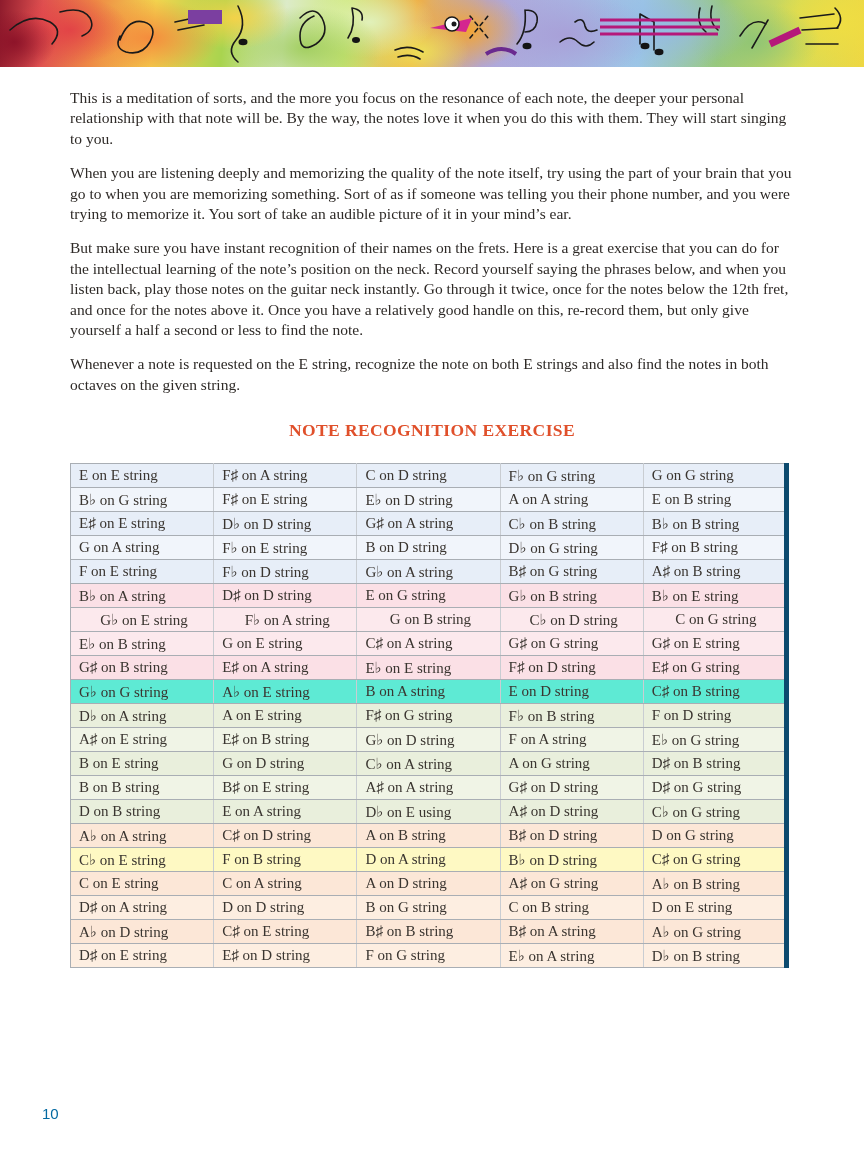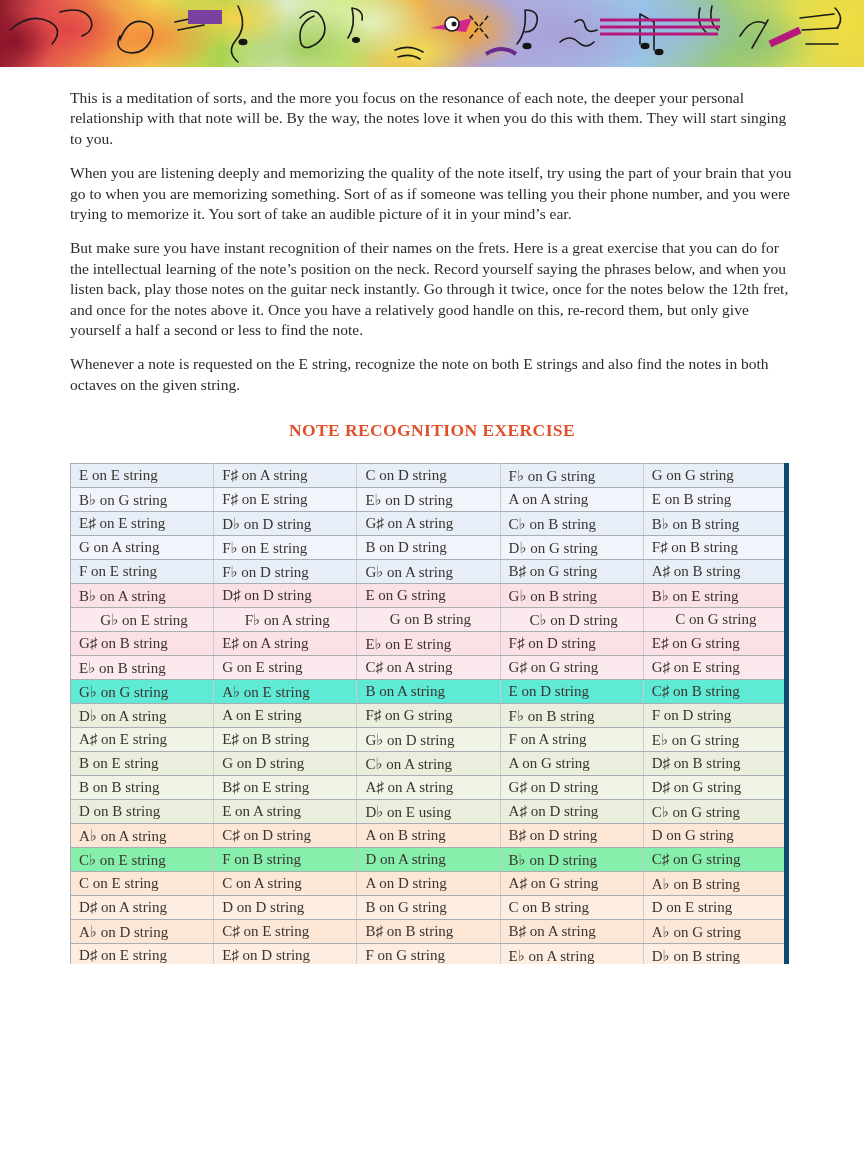--- a/index.html
+++ b/index.html
@@ -3,21 +3,21 @@
 <meta charset="utf-8">
 <style>
   html, body { margin:0; padding:0; }
   body {
     background:#ffffff;
     font-family:"Liberation Serif","DejaVu Serif",serif;
     color:#2e2a27;
   }
   .page {
     position:relative;
-    width:864px; height:964px;
+    width:864px; height:1152px;
     background:#ffffff;
     overflow:hidden;
   }
   
   .art-band {
     position:absolute; top:0; left:0;
     width:864px; height:67px;
     background:
       radial-gradient(ellipse 60px 45px at 14px 42px, rgba(140,18,40,.95), rgba(140,18,40,0) 70%),
       radial-gradient(ellipse 85px 50px at 70px 30px, rgba(225,60,70,.85), rgba(225,60,70,0) 70%),
@@ -171,34 +171,34 @@
             <td>G♭ on B string</td>
             <td>B♭ on E string</td>
           </tr>
           <tr style="background: rgb(252, 233, 237); text-align: center;">
             <td>G♭ on E string</td>
             <td>F♭ on A string</td>
             <td>G on B string</td>
             <td>C♭ on D string</td>
             <td>C on G string</td>
           </tr>
+          <tr style="background: rgb(252, 233, 237);">
+            <td>E♭ on B string</td>
+            <td>G on E string</td>
+            <td>C♯ on A string</td>
+            <td>G♯ on G string</td>
+            <td>G♯ on E string</td>
+          </tr>
           <tr style="background: rgb(251, 224, 230);">
             <td>G♯ on B string</td>
             <td>E♯ on A string</td>
             <td>E♭ on E string</td>
             <td>F♯ on D string</td>
             <td>E♯ on G string</td>
           </tr>
-          <tr style="background: rgb(252, 233, 237);">
-            <td>E♭ on B string</td>
-            <td>G on E string</td>
-            <td>C♯ on A string</td>
-            <td>G♯ on G string</td>
-            <td>G♯ on E string</td>
-          </tr>
           <tr style="background: #5eead4;">
             <td>G♭ on G string</td>
             <td>A♭ on E string</td>
             <td>B on A string</td>
             <td>E on D string</td>
             <td>C♯ on B string</td>
           </tr>
           <tr style="background: rgb(233, 239, 220);">
             <td>D♭ on A string</td>
             <td>A on E string</td>
@@ -234,21 +234,21 @@
             <td>A♯ on D string</td>
             <td>C♭ on G string</td>
           </tr>
           <tr style="background: rgb(252, 231, 215);">
             <td>A♭ on A string</td>
             <td>C♯ on D string</td>
             <td>A on B string</td>
             <td>B♯ on D string</td>
             <td>D on G string</td>
           </tr>
-          <tr style="background: #86efac;">
+          <tr style="background: #fef9c3;">
             <td>C♭ on E string</td>
             <td>F on B string</td>
             <td>D on A string</td>
             <td>B♭ on D string</td>
             <td>C♯ on G string</td>
           </tr>
           <tr style="background: rgb(252, 231, 215);">
             <td>C on E string</td>
             <td>C on A string</td>
             <td>A on D string</td>

